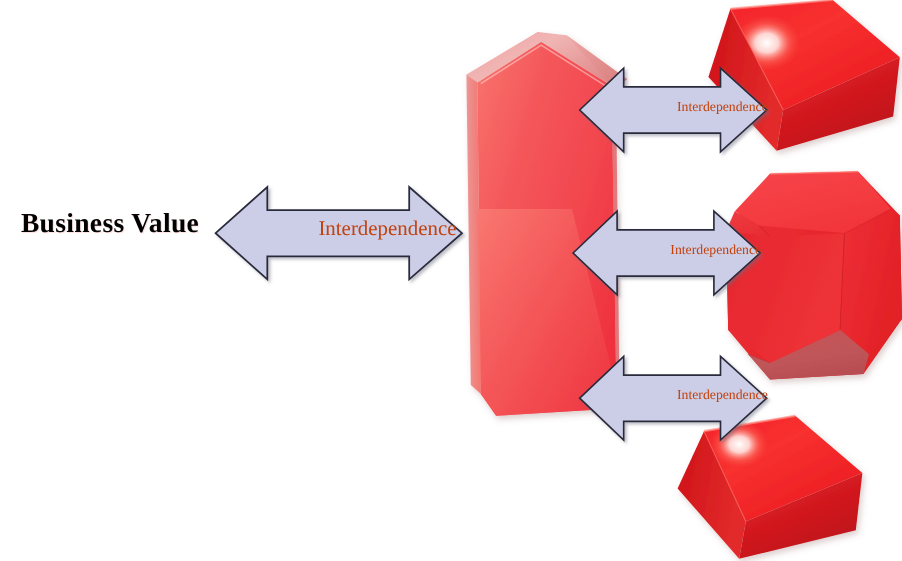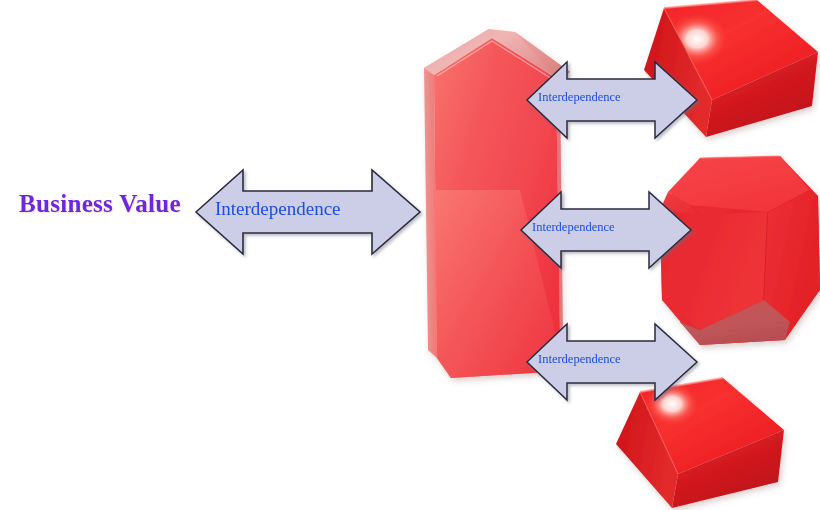--- a/index.html
+++ b/index.html
@@ -31,27 +31,27 @@
   }
   #business-value-label {
     left: 10px;
     top: 190px;
     width: 180px;
     text-align: center;
     font-family: "Liberation Serif", "DejaVu Serif", serif;
     font-weight: bold;
     font-size: 25px;
     letter-spacing: 0.3px;
-    color: #6d28d9;
+    color: #000000;
     text-shadow: 1px 1px 0 rgba(255,200,200,0.55);
   }
   .arrow-label {
     font-family: "Liberation Serif", "DejaVu Serif", serif;
-    color: #1d4ed8;
-    text-align: left;
+    color: #c2410c;
+    text-align: right;
   }
   #arrow-main-label {
     left: 215px;
     top: 198px;
     width: 200px;
     font-size: 19px;
   }
   .arrow-small-label {
     font-size: 12.5px;
     width: 160px;

